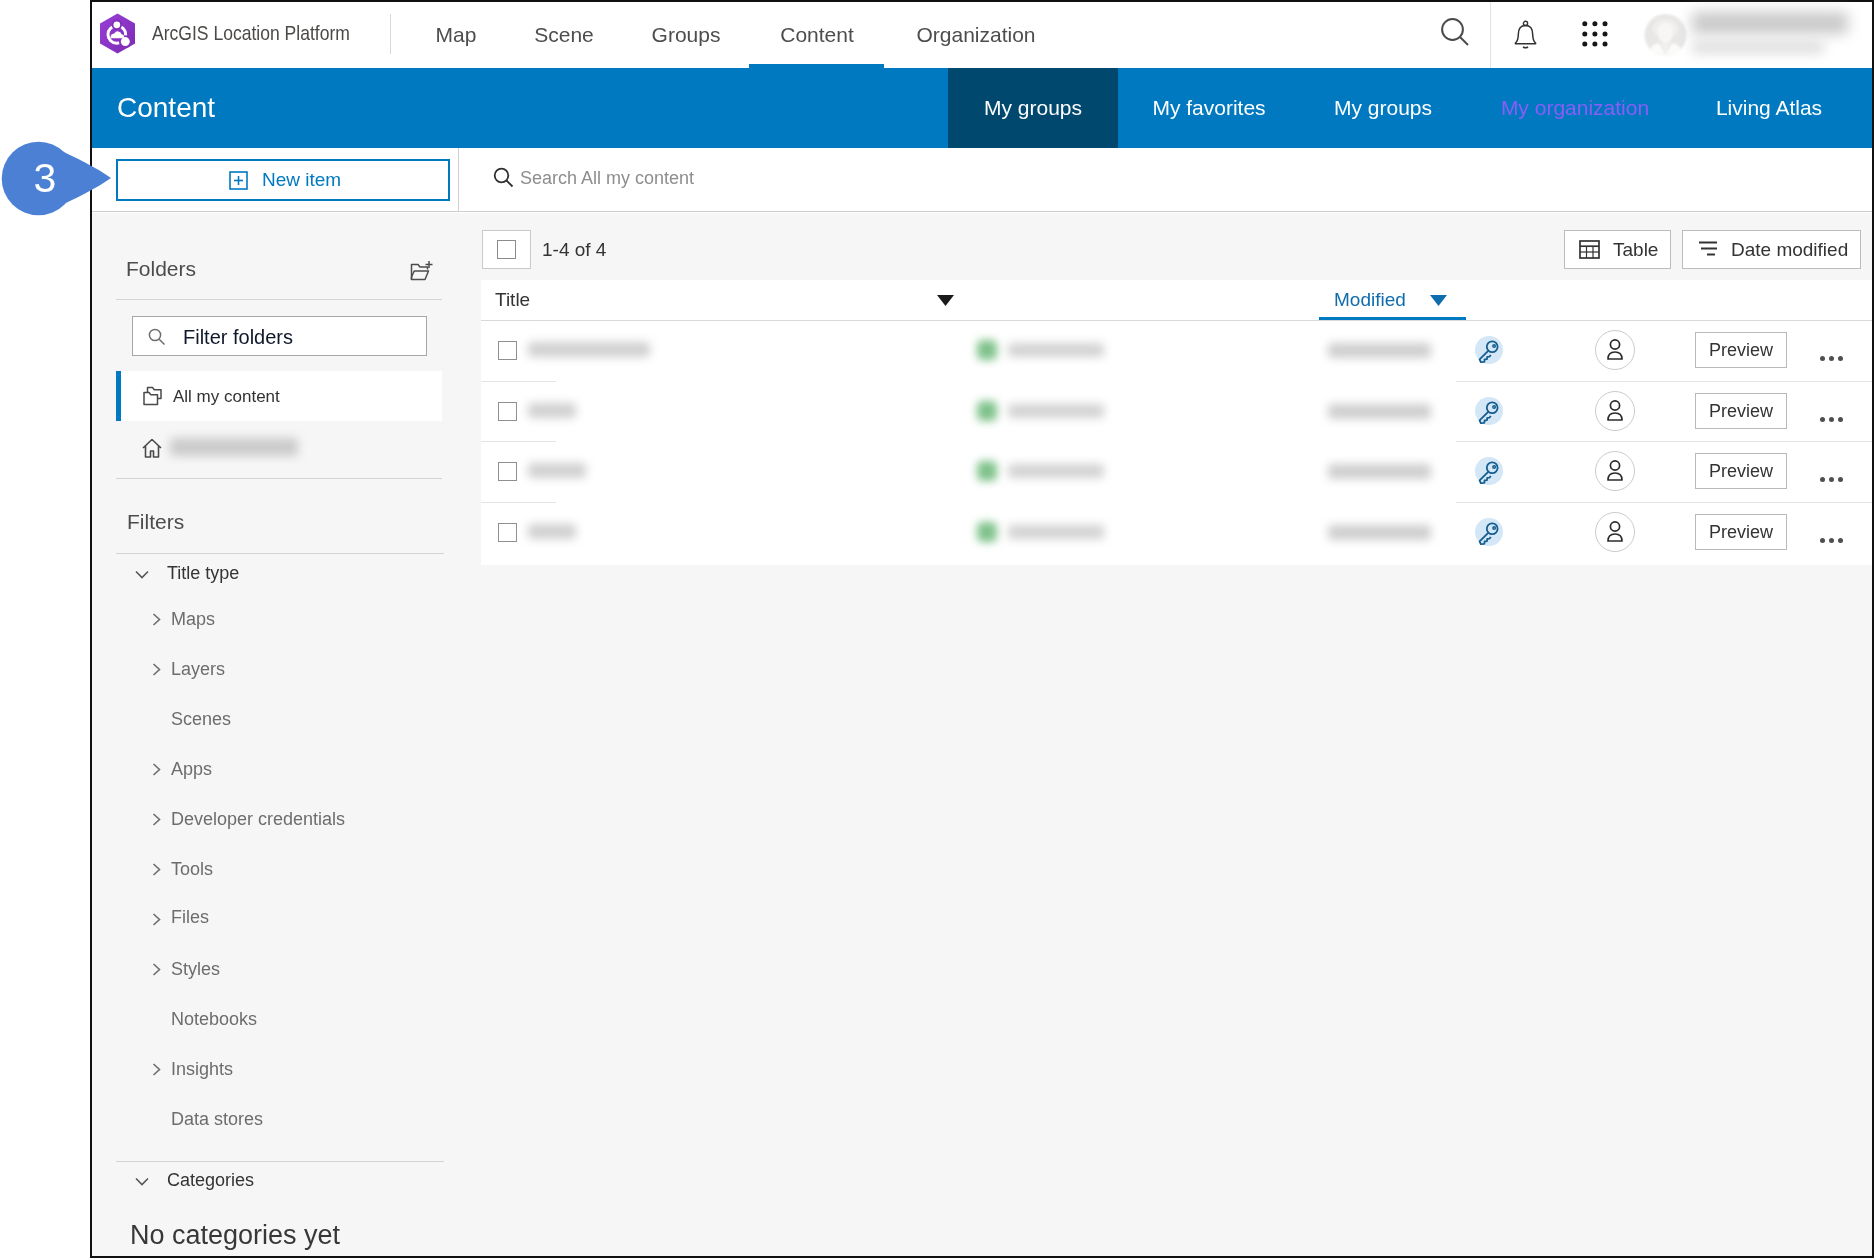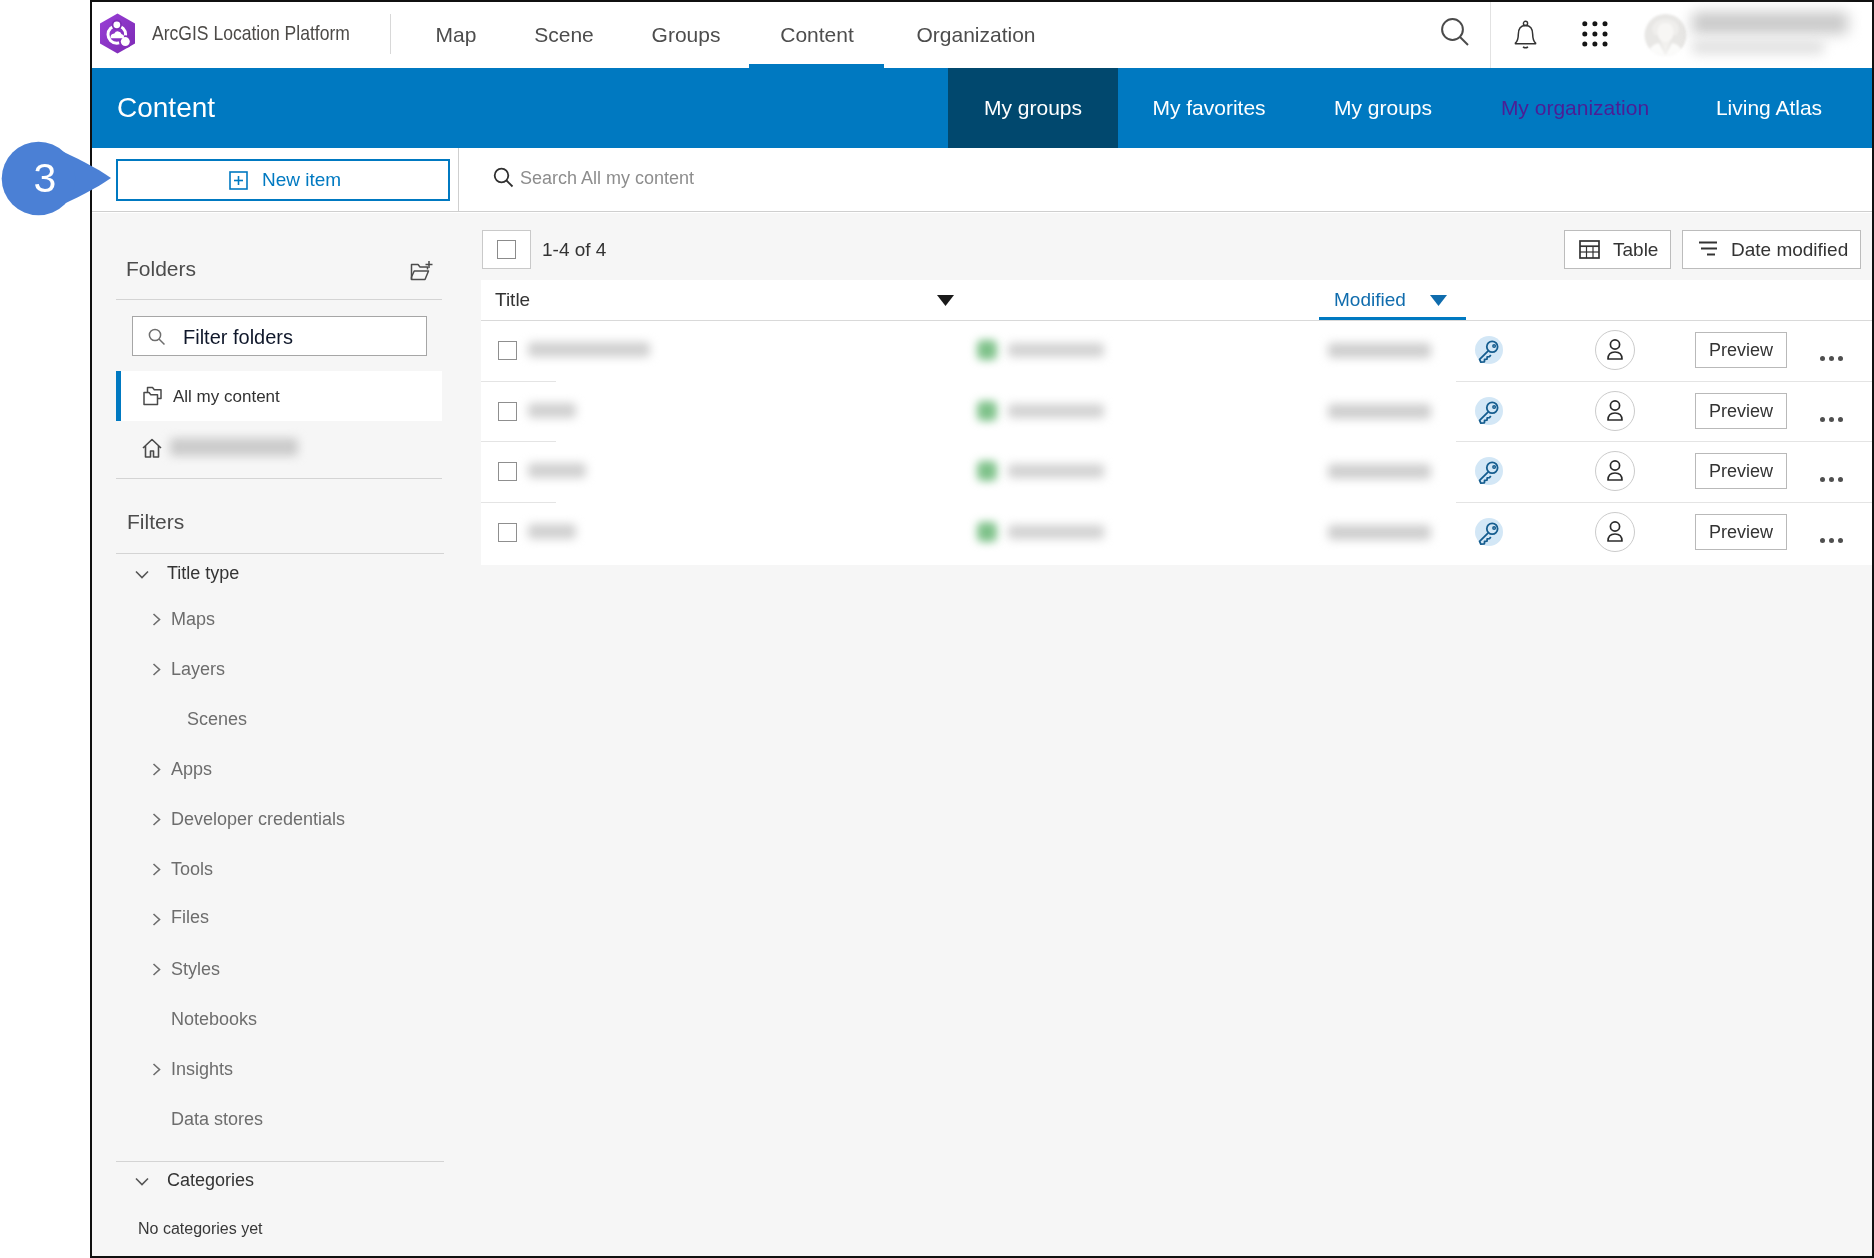--- a/index.html
+++ b/index.html
@@ -105,21 +105,21 @@
 
     <div class="abs" style="left:1692px; top:12px; width:156px; height:22px; background:#c9c9c9; filter:blur(7px); border-radius:4px;"></div>
     <div class="abs" style="left:1692px; top:40px; width:132px; height:14px; background:#e0e0e0; filter:blur(6px); border-radius:4px;"></div>
   </div>
   <div id="blueContent">
     <div class="abs" style="left:117px; top:92px; font-size:28px; color:#fff; font-weight:400;">Content</div>
     <div class="abs" style="left:948px; top:68px; width:170px; height:80px; background:#01486e;"></div>
     <div class="abs tab" style="left:948px; top:96px; width:170px; text-align:center; font-size:21px; color:#fff;">My groups</div>
     <div class="abs tab" style="left:1124px; top:96px; width:170px; text-align:center; font-size:21px; color:#fff;">My favorites</div>
     <div class="abs tab" style="left:1298px; top:96px; width:170px; text-align:center; font-size:21px; color:#fff;">My groups</div>
-    <div class="abs tab" style="left:1460px; top:96px; width:230px; text-align:center; font-size:21px; color:#4c1d95;">My organization</div>
+    <div class="abs tab" style="left:1460px; top:96px; width:230px; text-align:center; font-size:21px; color:#8b5cf6;">My organization</div>
     <div class="abs tab" style="left:1684px; top:96px; width:170px; text-align:center; font-size:21px; color:#fff;">Living Atlas</div>
   </div>
   <div id="headerContent">
 
     <div class="abs" style="left:116px; top:159px; width:334px; height:42px; border:2px solid #0079c1; background:#fff;"></div>
     <svg class="abs" style="left:229px; top:171px;" width="19" height="19" viewBox="0 0 19 19">
       <rect x="1" y="1" width="17" height="17" fill="none" stroke="#0079c1" stroke-width="1.6"></rect>
       <line x1="9.5" y1="5" x2="9.5" y2="14" stroke="#0079c1" stroke-width="1.6"></line>
       <line x1="5" y1="9.5" x2="14" y2="9.5" stroke="#0079c1" stroke-width="1.6"></line>
     </svg>
@@ -176,21 +176,21 @@
 
     <div id="filterItems">
       <svg class="abs chev" style="left:152px; top:613px;" width="9" height="13" viewBox="0 0 9 13">
           <path d="M1.5 1 L7.5 6.5 L1.5 12" fill="none" stroke="#6d6d6d" stroke-width="1.6"></path>
         </svg>
       <div class="abs fitem" style="left:171px; top:609px;">Maps</div>
       <svg class="abs chev" style="left:152px; top:663px;" width="9" height="13" viewBox="0 0 9 13">
           <path d="M1.5 1 L7.5 6.5 L1.5 12" fill="none" stroke="#6d6d6d" stroke-width="1.6"></path>
         </svg>
       <div class="abs fitem" style="left:171px; top:659px;">Layers</div>
-      <div class="abs fitem" style="left:171px; top:709px;margin-left:16px;">Scenes</div>
+      <div class="abs fitem" style="left:171px; top:709px;">Scenes</div>
       <svg class="abs chev" style="left:152px; top:763px;" width="9" height="13" viewBox="0 0 9 13">
           <path d="M1.5 1 L7.5 6.5 L1.5 12" fill="none" stroke="#6d6d6d" stroke-width="1.6"></path>
         </svg>
       <div class="abs fitem" style="left:171px; top:759px;">Apps</div>
       <svg class="abs chev" style="left:152px; top:813px;" width="9" height="13" viewBox="0 0 9 13">
           <path d="M1.5 1 L7.5 6.5 L1.5 12" fill="none" stroke="#6d6d6d" stroke-width="1.6"></path>
         </svg>
       <div class="abs fitem" style="left:171px; top:809px;">Developer credentials</div>
       <svg class="abs chev" style="left:152px; top:863px;" width="9" height="13" viewBox="0 0 9 13">
           <path d="M1.5 1 L7.5 6.5 L1.5 12" fill="none" stroke="#6d6d6d" stroke-width="1.6"></path>
@@ -210,21 +210,21 @@
         </svg>
       <div class="abs fitem" style="left:171px; top:1059px;">Insights</div>
       <div class="abs fitem" style="left:171px; top:1109px;">Data stores</div>
     </div>
     <div class="abs" style="left:116px; top:1161px; width:328px; height:1px; background:#d4d4d4;"></div>
 
     <svg class="abs" style="left:135px; top:1177px;" width="14" height="9" viewBox="0 0 14 9">
       <path d="M1 1.5 L7 7.5 L13 1.5" fill="none" stroke="#555" stroke-width="1.6"></path>
     </svg>
     <div class="abs" style="left:167px; top:1170px; font-size:18px; color:#343434;">Categories</div>
-    <div class="abs" style="left:138px; top:1220px; font-size:16px; color:#383838;">No categories yet</div>
+    <div class="abs" style="left:130px; top:1220px; font-size:27px; color:#383838;">No categories yet</div>
   </div>
   <div id="main">
 
     <div class="abs" style="left:482px; top:230px; width:49px; height:39px; background:#fff; border:1px solid #c9c9c9;"></div>
     <div class="abs" style="left:497px; top:240px; width:19px; height:19px; background:#fff; border:1px solid #8b8b8b;"></div>
     <div class="abs" style="left:542px; top:239px; font-size:19px; color:#333;">1-4 of 4</div>
 
     <div class="abs" style="left:1564px; top:230px; width:107px; height:39px; background:#fff; border:1px solid #bcbcbc;"></div>
     <svg class="abs" style="left:1579px; top:240px;" width="21" height="19" viewBox="0 0 21 19">
       <rect x="1" y="1" width="19" height="17" fill="none" stroke="#333" stroke-width="1.7"></rect>

